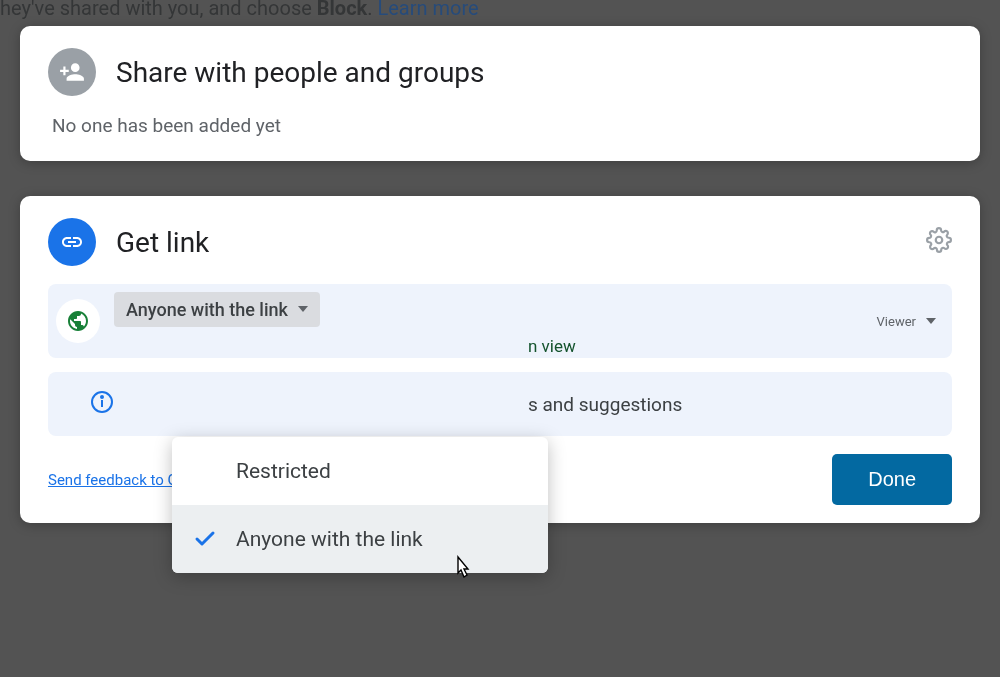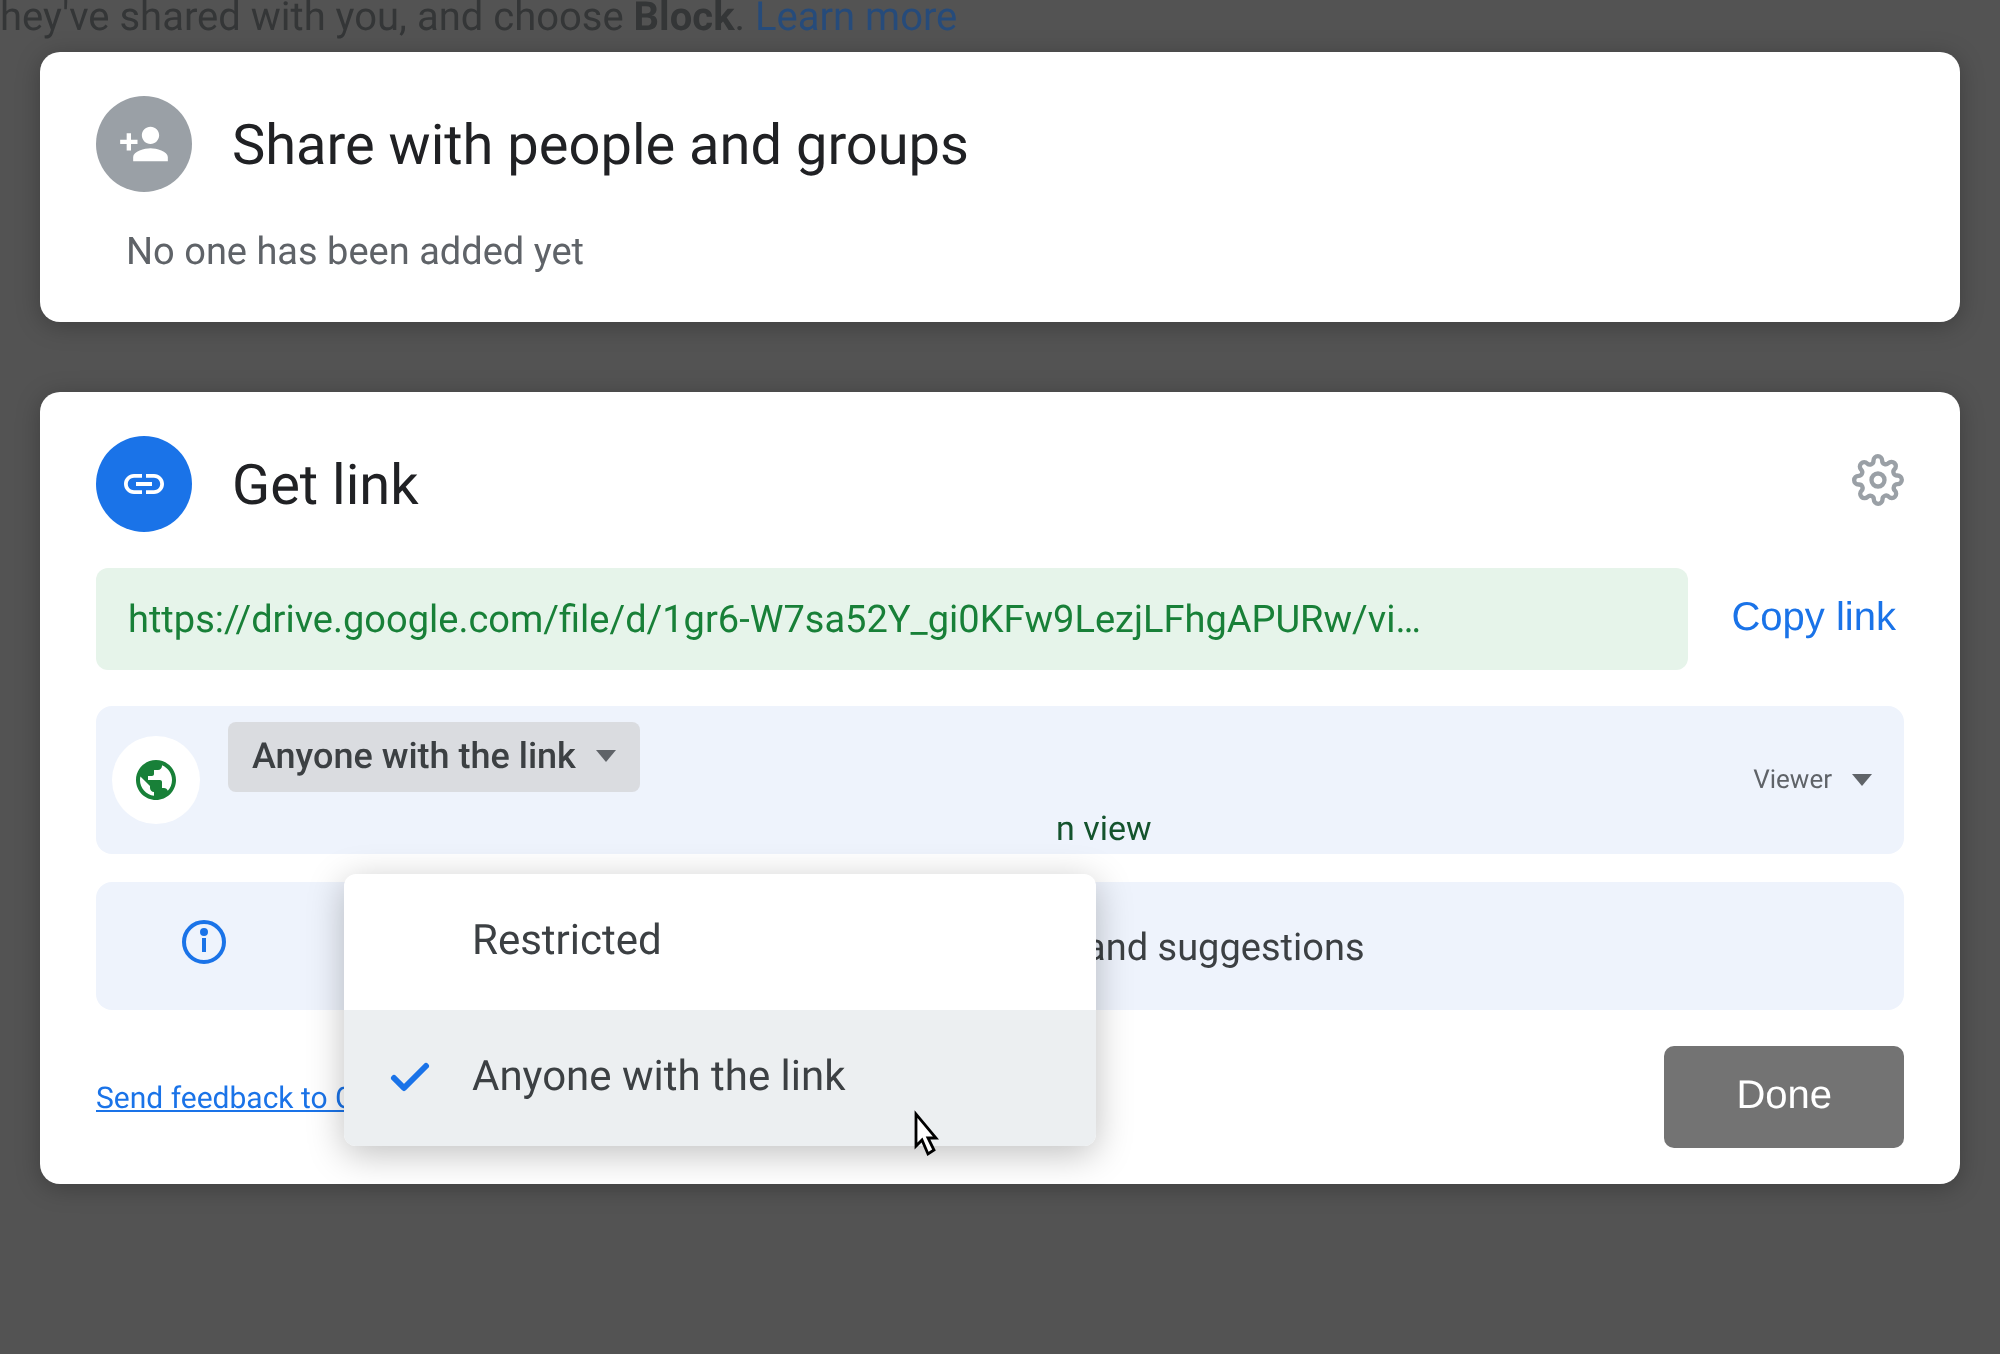--- a/index.html
+++ b/index.html
@@ -61,21 +61,21 @@
     .icon-gray { background: #9aa0a6; }
     .icon-blue { background: #1a73e8; }
     .header-title {
       font-size: 28px;
       color: #202124;
       font-weight: 400;
     }
     .subtext {
       color: #5f6368;
       font-size: 19px;
-      margin-left: 15px;
+      margin-left: 4px;
     }
     .gear-btn {
       margin-left: auto;
       color: #5f6368;
       cursor: pointer;
     }
     .link-box-row {
       display: flex;
       align-items: center;
       gap: 18px;
@@ -176,21 +176,21 @@
       align-items: center;
       justify-content: space-between;
     }
     .feedback-link {
       color: #1a73e8;
       font-size: 15px;
       text-decoration: underline;
       cursor: pointer;
     }
     .done-btn {
-      background: #737373;
+      background: #0369a1;
       color: #fff;
       border: none;
       border-radius: 5px;
       padding: 14px 36px;
       font-size: 20px;
       font-weight: 500;
       cursor: pointer;
     }
     .dropdown-menu {
       position: absolute;
@@ -257,24 +257,20 @@
     </div>
     <div class="header-title">Get link</div>
     <div class="gear-btn">
       <svg width="26" height="26" viewBox="0 0 24 24" fill="none" stroke="#9aa0a6" stroke-width="2">
           <circle cx="12" cy="12" r="3"></circle>
           <path d="M19.4 15a1.65 1.65 0 0 0 .33 1.82l.06.06a2 2 0 1 1-2.83 2.83l-.06-.06a1.65 1.65 0 0 0-1.82-.33 1.65 1.65 0 0 0-1 1.51V21a2 2 0 0 1-4 0v-.09a1.65 1.65 0 0 0-1-1.51 1.65 1.65 0 0 0-1.82.33l-.06.06a2 2 0 1 1-2.83-2.83l.06-.06a1.65 1.65 0 0 0 .33-1.82 1.65 1.65 0 0 0-1.51-1H3a2 2 0 0 1 0-4h.09a1.65 1.65 0 0 0 1.51-1 1.65 1.65 0 0 0-.33-1.82l-.06-.06a2 2 0 1 1 2.83-2.83l.06.06a1.65 1.65 0 0 0 1.82.33h0a1.65 1.65 0 0 0 1-1.51V3a2 2 0 0 1 4 0v.09a1.65 1.65 0 0 0 1 1.51h0a1.65 1.65 0 0 0 1.82-.33l.06-.06a2 2 0 1 1 2.83 2.83l-.06.06a1.65 1.65 0 0 0-.33 1.82v0a1.65 1.65 0 0 0 1.51 1H21a2 2 0 0 1 0 4h-.09a1.65 1.65 0 0 0-1.51 1z"></path>
         </svg>
     </div>
   </div>
 
-  <div class="link-box-row">
-    <div class="link-box">https://drive.google.com/file/d/1gr6-W7sa52Y_gi0KFw9LezjLFhgAPURw/vi…</div>
-    <button class="copy-link">Copy link</button>
-  </div>
 
   <div class="access-row">
     <div class="globe-circle">
       <svg width="24" height="24" viewBox="0 0 24 24" fill="#188038">
           <path d="M12 2C6.48 2 2 6.48 2 12s4.48 10 10 10 10-4.48 10-10S17.52 2 12 2zm-1 17.93c-3.95-.49-7-3.85-7-7.93 0-.62.08-1.21.21-1.79L9 15v1c0 1.1.9 2 2 2v1.93zm6.9-2.54c-.26-.81-1-1.39-1.9-1.39h-1v-3c0-.55-.45-1-1-1H8v-2h2c.55 0 1-.45 1-1V7h2c1.1 0 2-.9 2-2v-.41c2.93 1.19 5 4.06 5 7.41 0 2.08-.8 3.97-2.1 5.39z"></path>
         </svg>
     </div>
     <div style="display:flex;flex-direction:column;">
       <div class="access-dropdown">
         <span>Anyone with the link</span>

